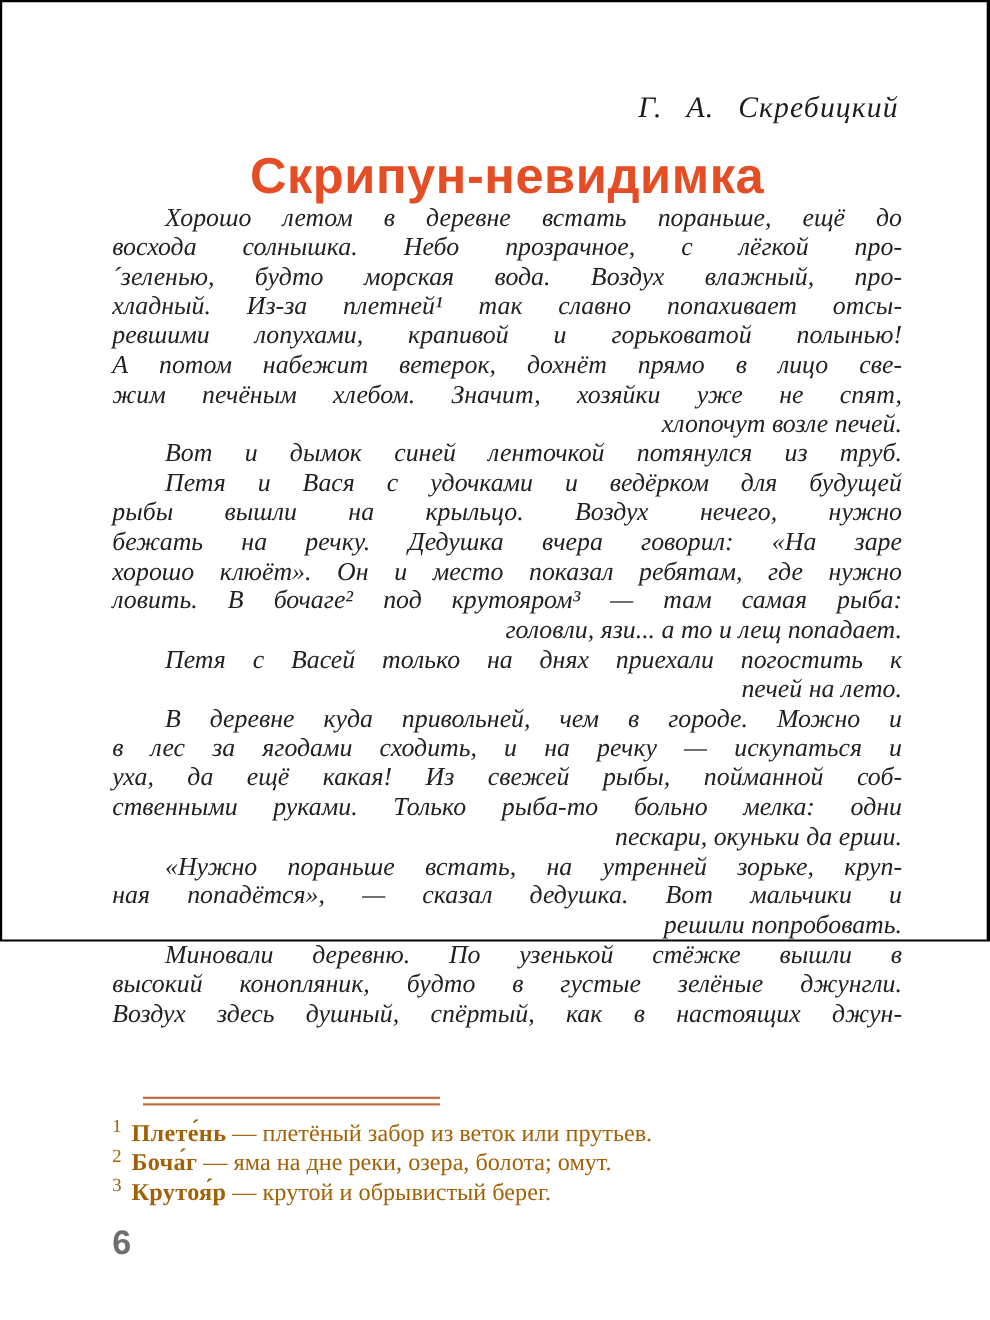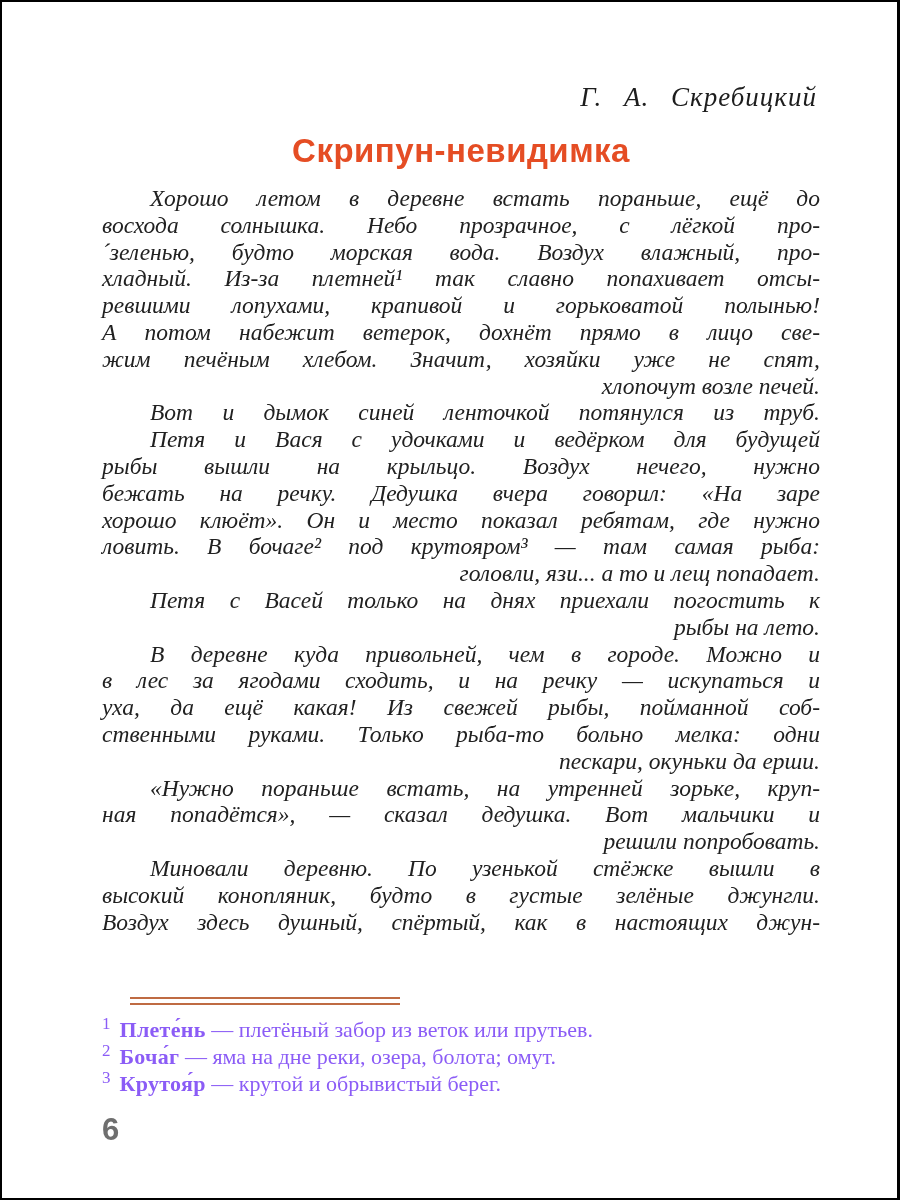--- a/index.html
+++ b/index.html
@@ -6,21 +6,21 @@
   body {
     width: 900px; height: 1200px;
     background: #ffffff;
     font-family: "Liberation Serif", serif;
     color: #1f1f1f;
     position: relative;
     overflow: hidden;
   }
   .page {
     position: absolute; inset: 0;
-    width: 900px; height: 1200px;
+    width: 900px; height: 856px;
     box-sizing: border-box;
     background: #ffffff;
     border-top: 2px solid #000;
     border-bottom: 2px solid #000;
     border-left: 2px solid #000;
     border-right: 3px solid #000;
   }
   .author {
     position: absolute;
     top: 80px; right: 80px;
@@ -29,21 +29,21 @@
     letter-spacing: 1px;
     word-spacing: 14px;
     color: #1d1d1d;
   }
   .title {
     position: absolute;
     top: 130px; left: 100px; width: 718px;
     text-align: center;
     font-family: "Liberation Sans", sans-serif;
     font-weight: bold;
-    font-size: 33px;
+    font-size: 46px;
     letter-spacing: 0.5px;
   }
   .story {
     position: absolute;
     top: 183px; left: 100px; width: 718px;
     font-size: 23.5px;
     line-height: 26.8px;
     color: #212121;
   }
   .story .line { height: 26.8px; white-space: normal; font-style: italic; }
@@ -54,21 +54,21 @@
     position: absolute;
     top: 995px; left: 128px; width: 270px; height: 4px;
     border-top: 2px solid;
     border-bottom: 2px solid;
   }
   .footnotes {
     position: absolute;
     top: 1014px; left: 100px; width: 718px;
     font-size: 22px;
     line-height: 27.2px;
-    color: #8b5cf6;
+    color: #a16207;
   }
   .footnote { height: 27.2px; }
   .footnote sup {
     font-size: 17px;
     vertical-align: super;
     line-height: 0;
     margin-right: 9px;
   }
   .footnote b { font-weight: bold; letter-spacing: 0.3px; }
   .page-number {
@@ -99,21 +99,21 @@
       <div class="line just">жим печёным хлебом. Значит, хозяйки уже не спят,</div>
       <div class="line left">хлопочут возле печей.</div>
       <div class="line just indent">Вот и дымок синей ленточкой потянулся из труб.</div>
       <div class="line just indent">Петя и Вася с удочками и ведёрком для будущей</div>
       <div class="line just">рыбы вышли на крыльцо. Воздух нечего, нужно</div>
       <div class="line just">бежать на речку. Дедушка вчера говорил: «На заре</div>
       <div class="line just">хорошо клюёт». Он и место показал ребятам, где нужно</div>
       <div class="line just">ловить. В бочаге² под крутояром³ — там самая рыба:</div>
       <div class="line left">головли, язи... а то и лещ попадает.</div>
       <div class="line just indent">Петя с Васей только на днях приехали погостить к</div>
-      <div class="line left">рыбы на лето.</div>
+      <div class="line left">печей на лето.</div>
       <div class="line just indent">В деревне куда привольней, чем в городе. Можно и</div>
       <div class="line just">в лес за ягодами сходить, и на речку — искупаться и</div>
       <div class="line just">уха, да ещё какая! Из свежей рыбы, пойманной соб-</div>
       <div class="line just">ственными руками. Только рыба-то больно мелка: одни</div>
       <div class="line left">пескари, окуньки да ерши.</div>
       <div class="line just indent">«Нужно пораньше встать, на утренней зорьке, круп-</div>
       <div class="line just">ная попадётся», — сказал дедушка. Вот мальчики и</div>
       <div class="line left">решили попробовать.</div>
       <div class="line just indent">Миновали деревню. По узенькой стёжке вышли в</div>
       <div class="line just">высокий конопляник, будто в густые зелёные джунгли.</div>

